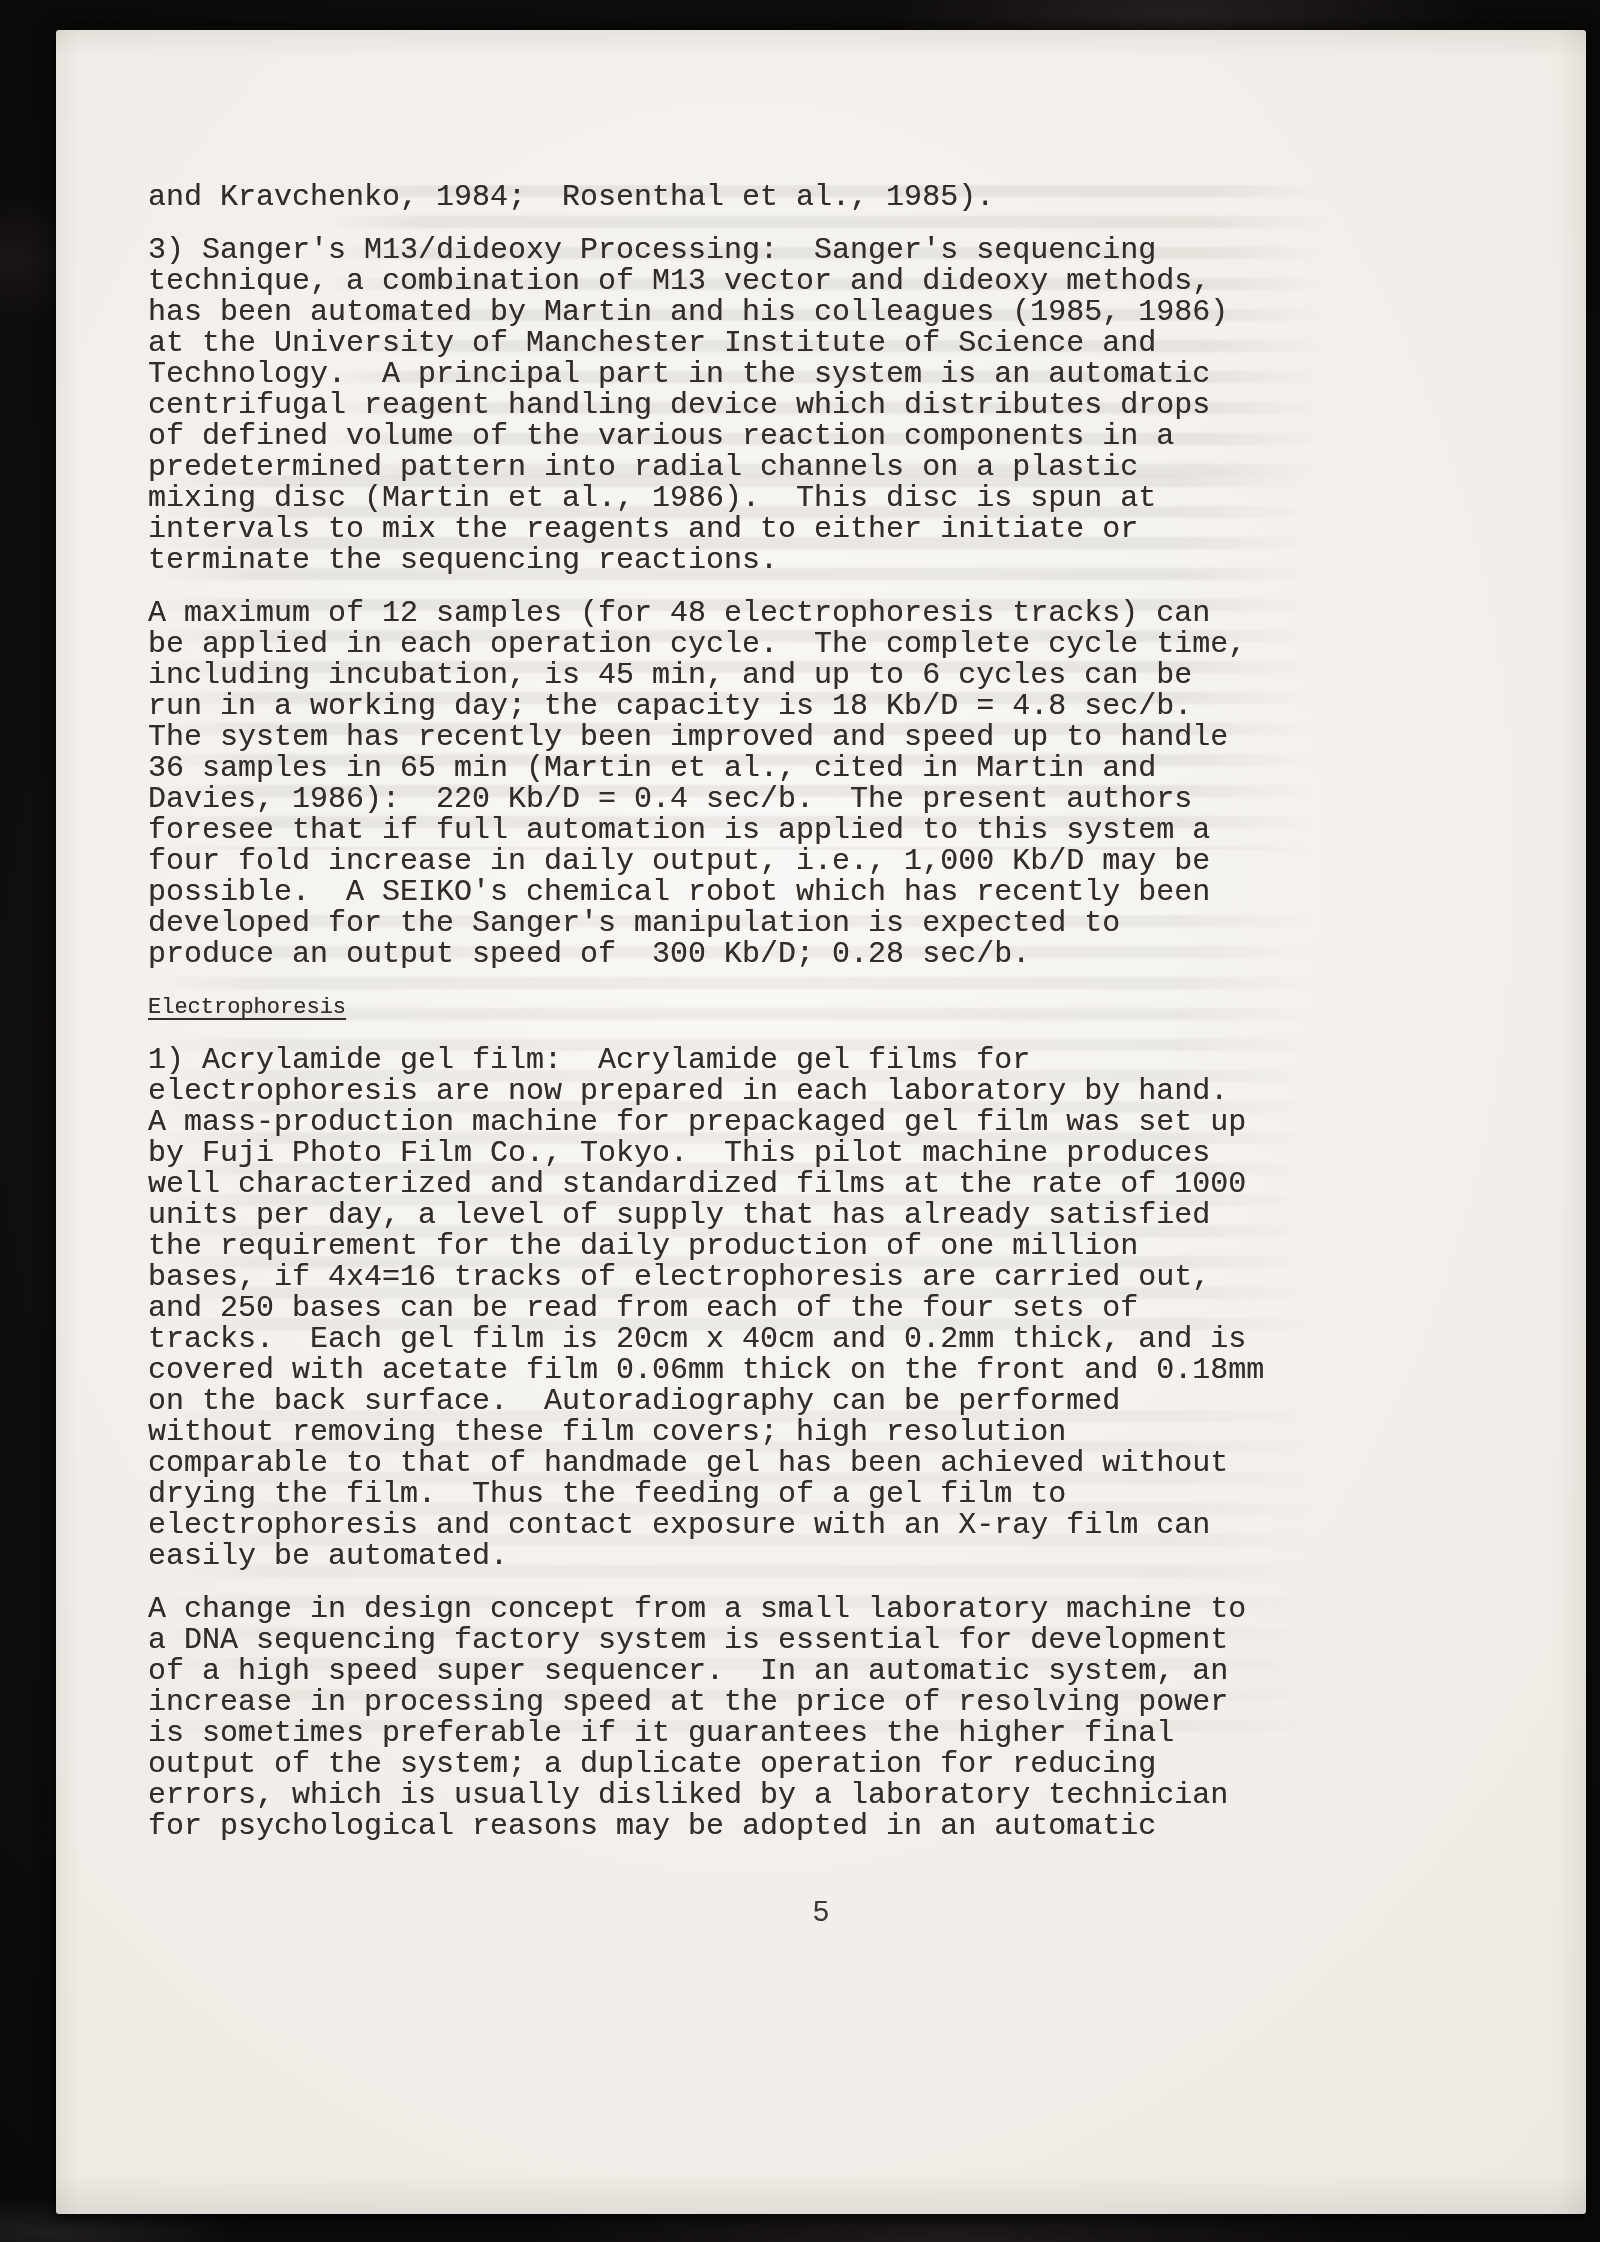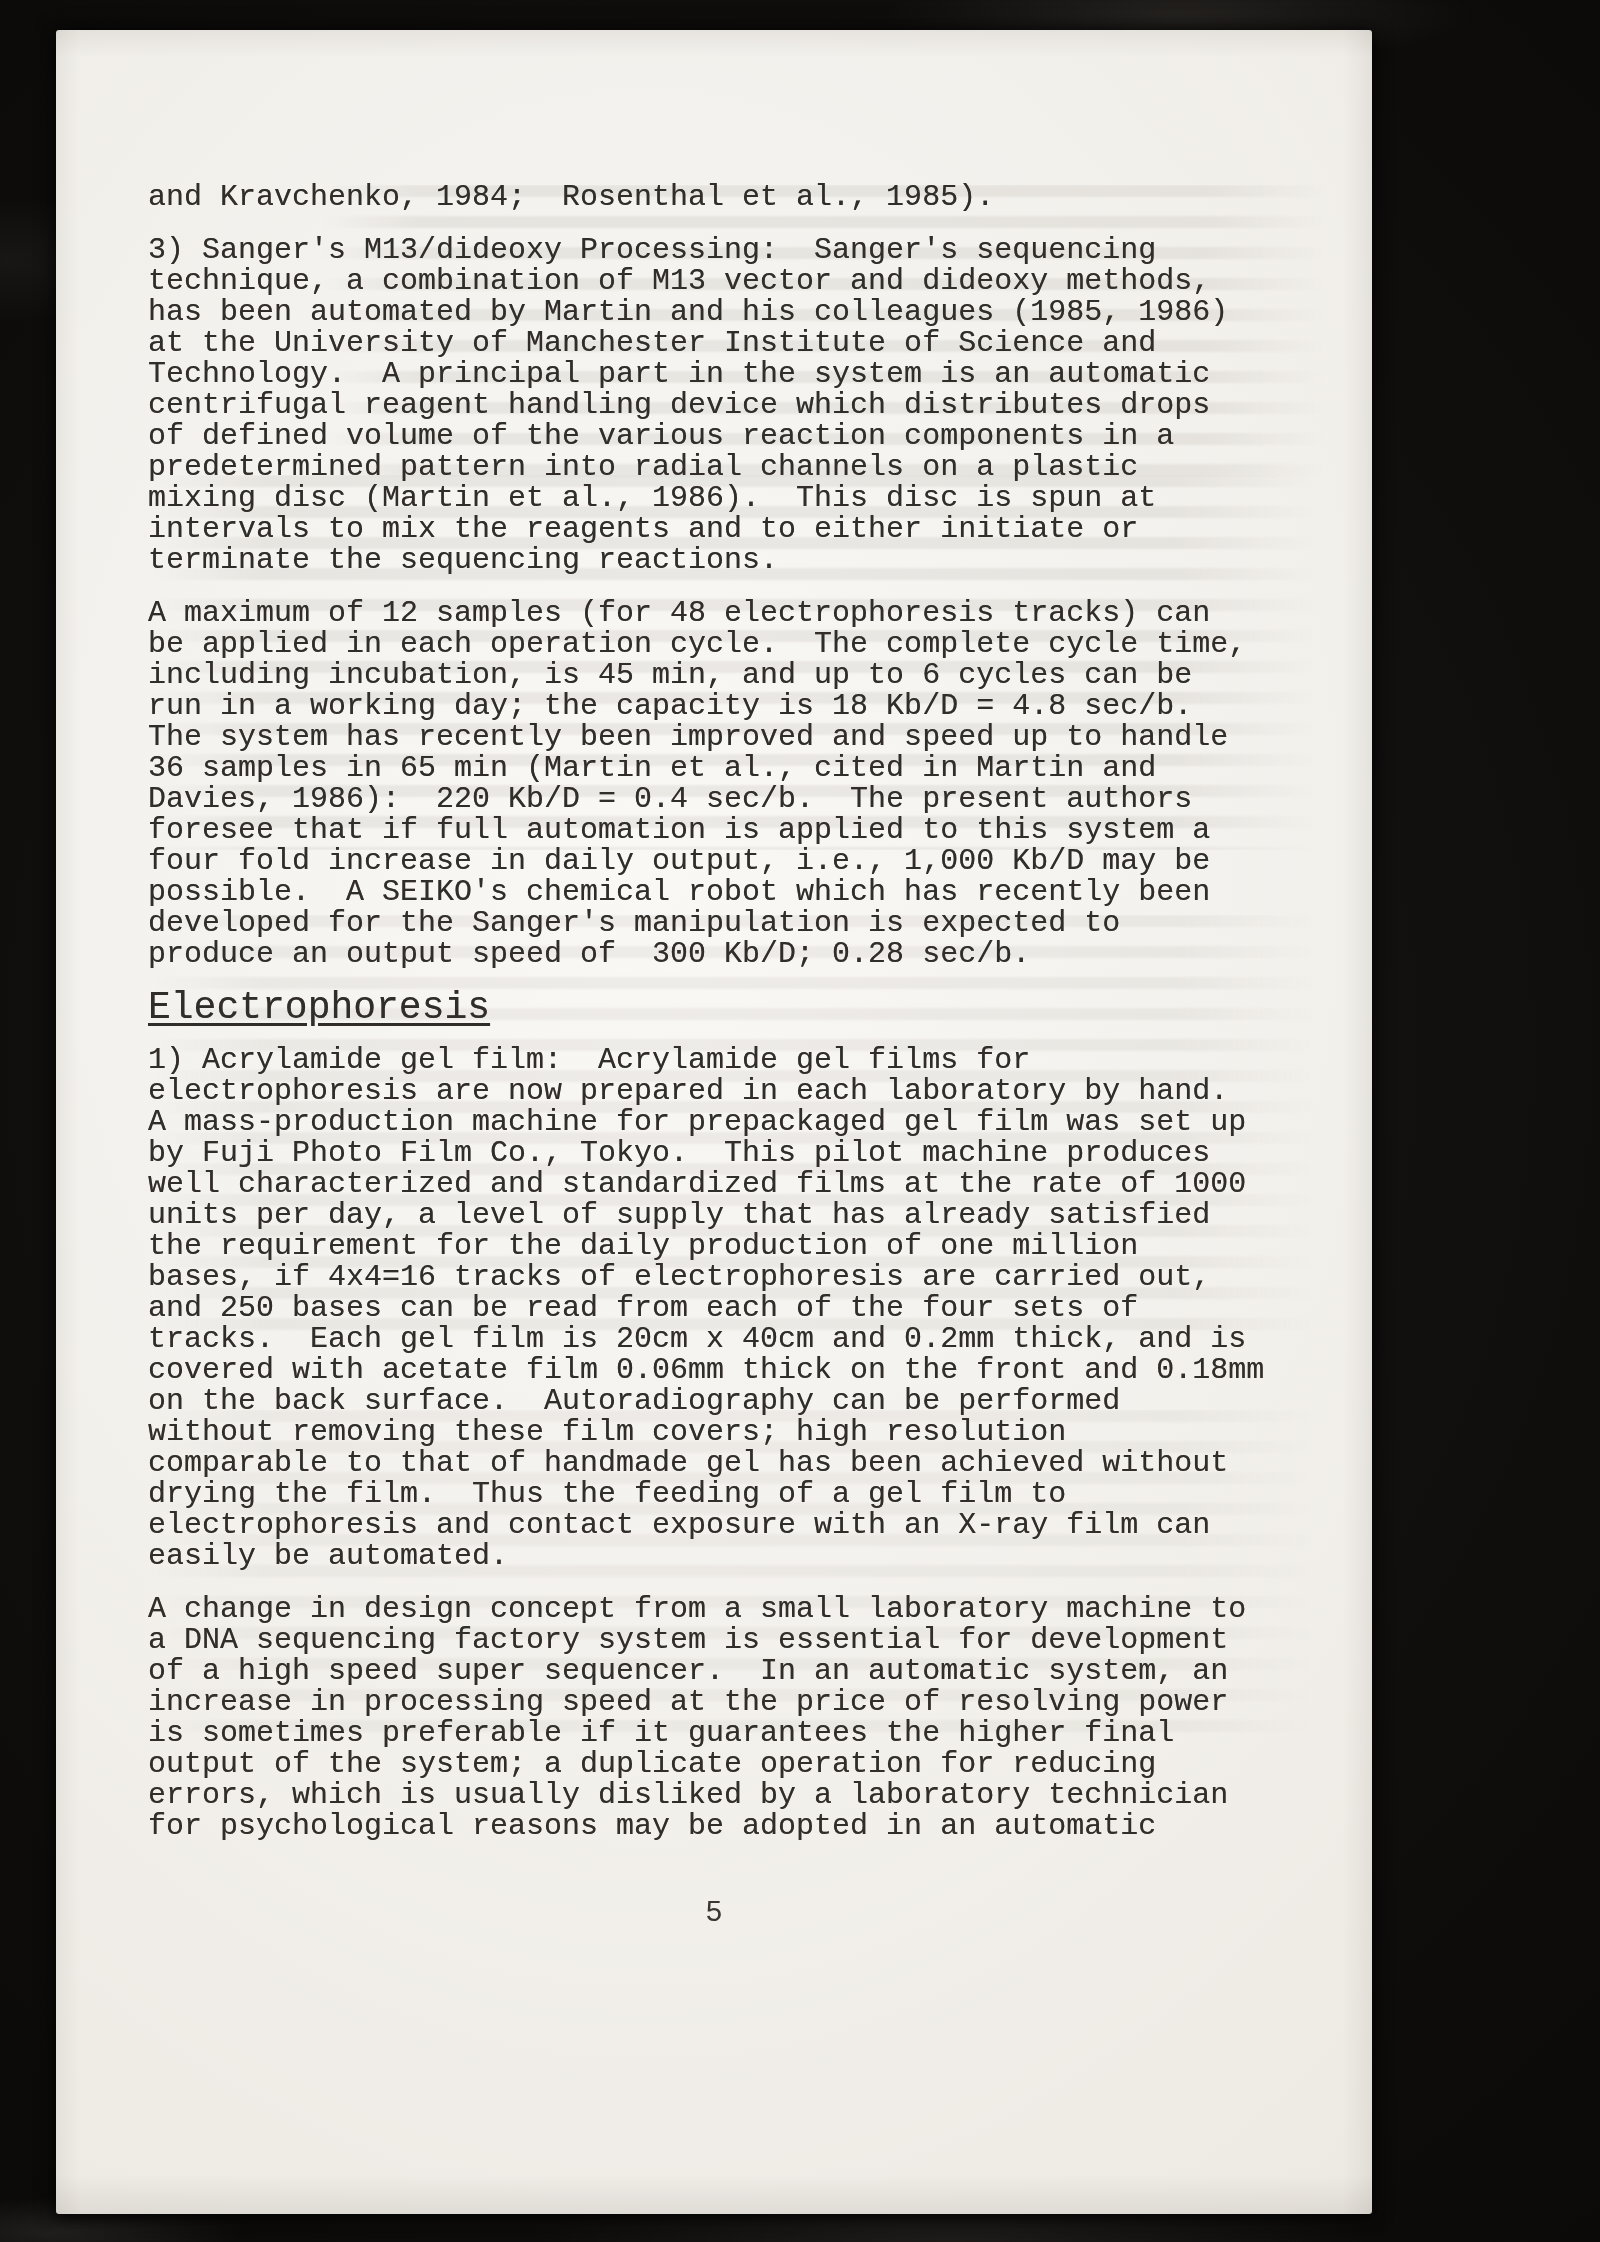--- a/index.html
+++ b/index.html
@@ -21,21 +21,21 @@
       radial-gradient(ellipse 420px 70px at 1180px 15px, rgba(135,128,120,0.18), rgba(135,128,120,0) 70%),
       radial-gradient(ellipse 260px 50px at 60px 2232px, rgba(150,142,132,0.16), rgba(150,142,132,0) 70%),
       radial-gradient(ellipse 600px 80px at 950px 2238px, rgba(125,118,110,0.14), rgba(125,118,110,0) 70%),
       radial-gradient(ellipse 220px 90px at 8px 260px, rgba(120,112,104,0.10), rgba(120,112,104,0) 70%),
       radial-gradient(ellipse 1300px 1500px at 800px 1050px, #191615 0%, #100e0d 65%, #0b0a09 100%);
   }
   .paper {
     position: absolute;
     left: 56px;
     top: 30px;
-    width: 1316px;
+    width: 1530px;
     height: 2184px;
     border-radius: 3px;
     background-color: #f3f0ea;
     background-image:
       linear-gradient(180deg, rgba(60,50,40,0.07) 0px, rgba(60,50,40,0) 28px),
       linear-gradient(0deg, rgba(60,50,40,0.09) 0px, rgba(60,50,40,0) 40px),
       linear-gradient(90deg, rgba(60,50,40,0.06) 0px, rgba(60,50,40,0) 24px),
       linear-gradient(270deg, rgba(60,50,40,0.07) 0px, rgba(60,50,40,0) 30px),
       radial-gradient(ellipse 1250px 1650px at 45% 38%, rgba(255,255,255,0.55), rgba(90,80,70,0.04));
     box-shadow: 0 0 20px rgba(0,0,0,0.6), 0 4px 14px rgba(0,0,0,0.5);
@@ -66,21 +66,21 @@
     font-size: 30px;
     line-height: 31px;
     text-shadow: 0 0 0.4px rgba(49,45,41,0.55);
   }
   .para {
     margin: 0 0 22px 0;
     white-space: pre-wrap;
   }
   .heading {
     margin: 0 0 22px 0;
-    font-size: 38px;
+    font-size: 22px;
     font-weight: normal;
     text-decoration: underline;
     text-underline-offset: 5px;
     white-space: pre-wrap;
   }
   .pagenum {
     position: absolute;
     left: 0;
     top: 1868px;
     width: 100%;

